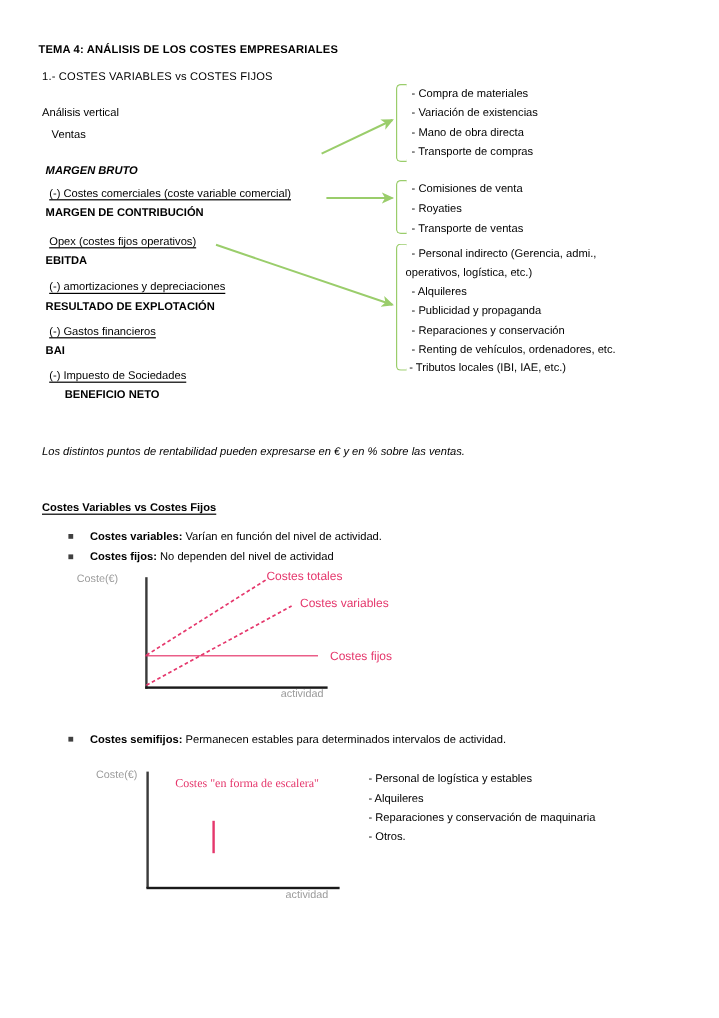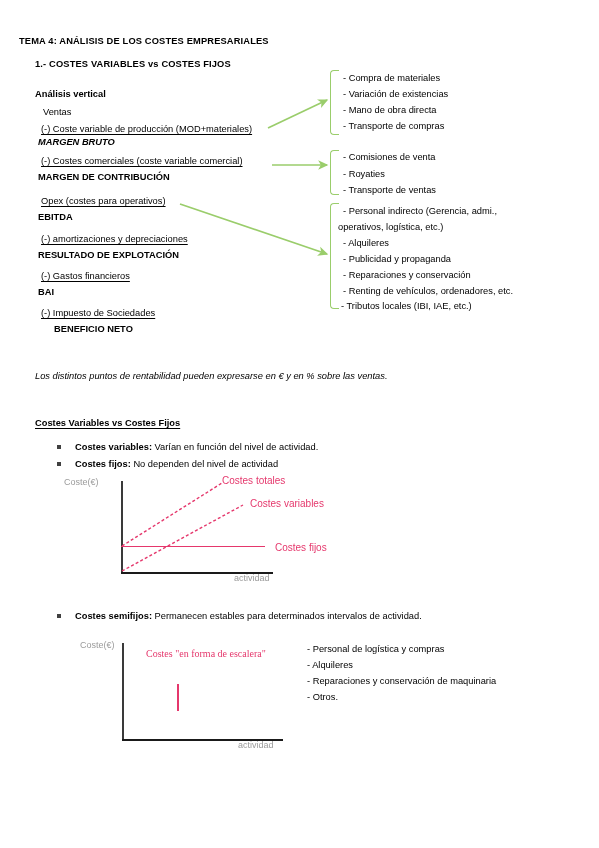--- a/index.html
+++ b/index.html
@@ -21,21 +21,21 @@
   .abs { position: absolute; }
 
   .h-title {
     font-size: 9.3px;
     font-weight: bold;
     letter-spacing: 0.15px;
     white-space: nowrap;
   }
   .h-sub {
     font-size: 9.3px;
-    font-weight: bold;
+    font-weight: normal;
     letter-spacing: 0.15px;
     white-space: nowrap;
   }
   .t-normal {
     font-size: 9.3px;
     white-space: nowrap;
   }
   .t-bold {
     font-size: 9.3px;
     font-weight: bold;
@@ -132,37 +132,36 @@
     width: 1.6px;
     background: #E5376C;
   }
   .dash-line { position: absolute; overflow: visible; }
 </style>
 </head>
 <body>
 
 <div id="page">
 
-  <div class="abs h-title" style="left:19px; top:36px;">TEMA 4: ANÁLISIS DE LOS COSTES EMPRESARIALES</div>
+  <div class="abs h-title" style="left:32px; top:36px;">TEMA 4: ANÁLISIS DE LOS COSTES EMPRESARIALES</div>
 
   <div class="abs h-sub" style="left:35px; top:59px;">1.- COSTES VARIABLES vs COSTES FIJOS</div>
 
-  <div class="abs t-normal" style="left:35px; top:89px;font-weight:bold;">Análisis vertical</div>
+  <div class="abs t-normal" style="left:35px; top:89px;">Análisis vertical</div>
 
   <div class="abs t-normal" style="left:43px; top:107px;">Ventas</div>
 
-  <div class="abs t-under" style="left:41px; top:124px;">(-) Coste variable de producción (MOD+materiales)</div>
 
   <div class="abs t-bold" style="left:38px; top:137px;font-style:italic;">MARGEN BRUTO</div>
 
   <div class="abs t-under" style="left:41px; top:156px;">(-) Costes comerciales (coste variable comercial)</div>
 
   <div class="abs t-bold" style="left:38px; top:172px;">MARGEN DE CONTRIBUCIÓN</div>
 
-  <div class="abs t-under" style="left:41px; top:196px;">Opex (costes para operativos)</div>
+  <div class="abs t-under" style="left:41px; top:196px;">Opex (costes fijos operativos)</div>
 
   <div class="abs t-bold" style="left:38px; top:212px;">EBITDA</div>
 
   <div class="abs t-under" style="left:41px; top:234px;">(-) amortizaciones y depreciaciones</div>
 
   <div class="abs t-bold" style="left:38px; top:250px;">RESULTADO DE EXPLOTACIÓN</div>
 
   <div class="abs t-under" style="left:41px; top:271px;">(-) Gastos financieros</div>
 
   <div class="abs t-bold" style="left:38px; top:287px;">BAI</div>
@@ -262,18 +261,18 @@
 
     <div class="axis-h" style="left:122px; top:739px; width:161px;"></div>
 
     <div class="axis-label" style="left:238px; top:740px;">actividad</div>
 
     <div class="chart-note-serif" style="left:146px; top:648px;">Costes "en forma de escalera"</div>
 
     <div class="step-tick" style="left:177px; top:684px; height:27px;"></div>
   </div>
 
-  <div class="abs t-listitem" style="left:307px; top:644px;">- Personal de logística y compras</div>
+  <div class="abs t-listitem" style="left:307px; top:644px;">- Personal de logística y estables</div>
   <div class="abs t-listitem" style="left:307px; top:660px;">- Alquileres</div>
   <div class="abs t-listitem" style="left:307px; top:676px;">- Reparaciones y conservación de maquinaria</div>
   <div class="abs t-listitem" style="left:307px; top:692px;">- Otros.</div>
 
 </div>
 
 </body></html>

